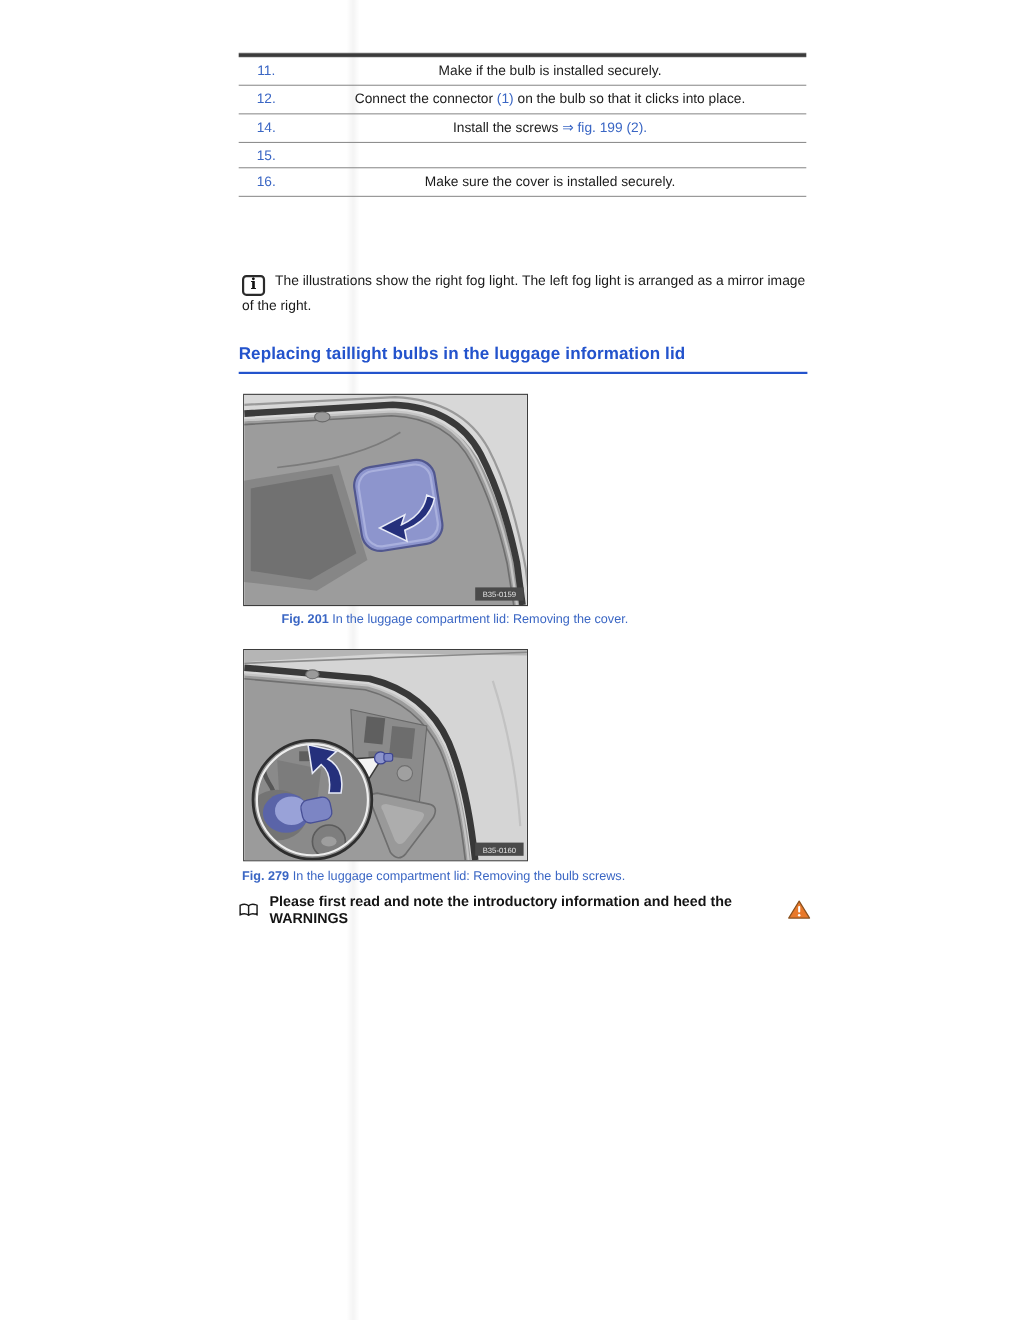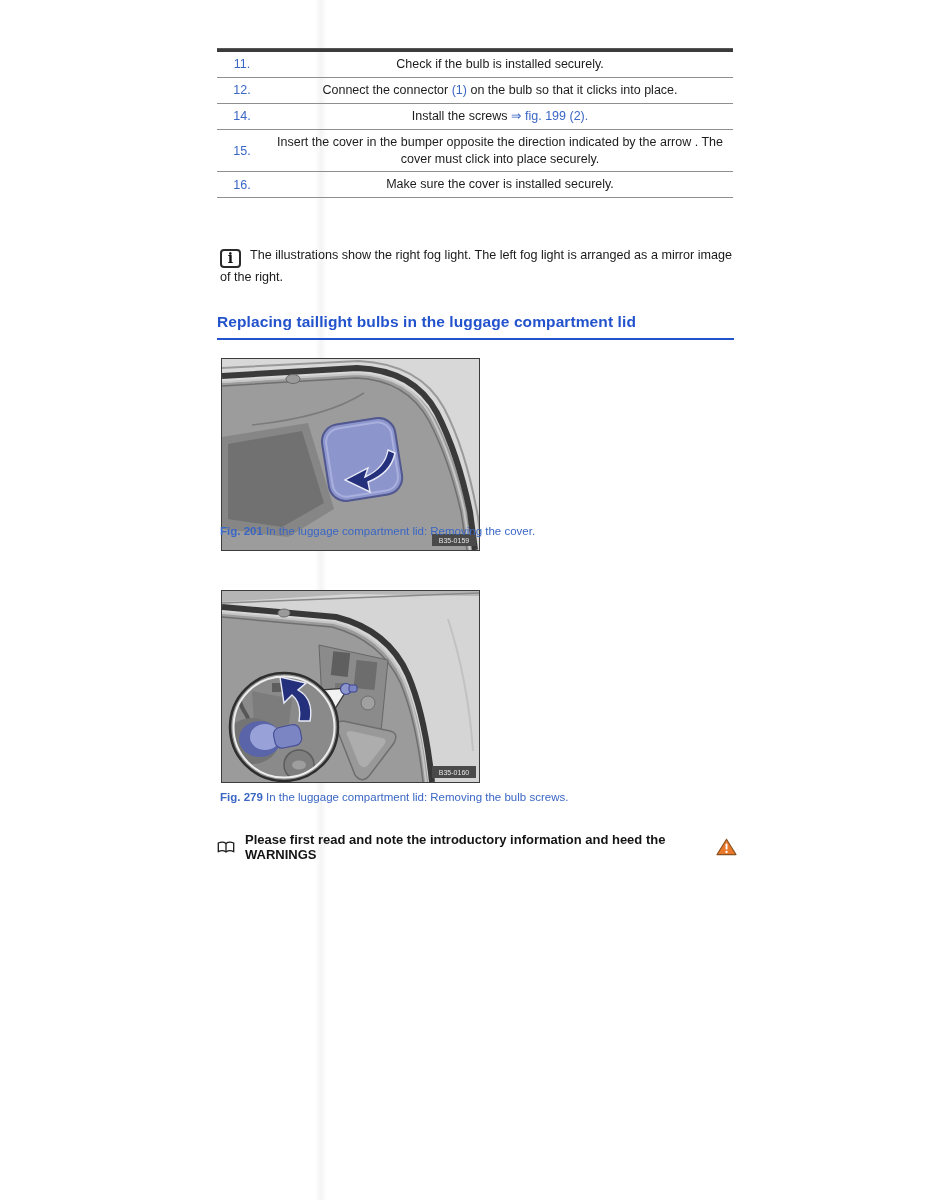--- a/index.html
+++ b/index.html
@@ -34,65 +34,64 @@
                   padding-bottom:7px; border-bottom:2px solid #2353cc; letter-spacing:0.1px; }
 
   
   .fig { position:absolute; left:221px; width:259px; height:193px;
          border:1px solid #3c3c3c; }
   .fig svg { display:block; }
   .fig1 { top:358px; }
   .fig2 { top:590px; }
   .caption { position:absolute; left:220px; width:480px; font-size:11.5px;
              color:#3a66c4; }
-  .cap1 { top:525px; }
+  .cap1 { top:557px;margin-left:36px; }
   .cap2 { top:791px; }
   .fig-label { font-weight:bold; }
 
   
-  .read-note { position:absolute; left:217px; top:832px; width:520px;
+  .read-note { position:absolute; left:217px; top:812px; width:520px;
                display:flex; align-items:center; font-size:13px; font-weight:bold;
                color:#141414; }
   .book-icon { flex-shrink:0; margin-right:10px; display:inline-flex; }
   .warn-icon { flex-shrink:0; margin-left:7px; display:inline-flex; }
 </style>
 </head>
 <body>
 
 <div class="scanline"></div>
 
 <section class="step-table">
   <div class="dbl"></div>
   <div id="tbl-body">
       <div class="trow">
         <span class="tnum">11.</span>
-        <span class="ttxt"><span>Check if the bulb is installed securely.</span></span>
+        <span class="ttxt"><span>Make if the bulb is installed securely.</span></span>
       </div>
       <div class="trow">
         <span class="tnum">12.</span>
         <span class="ttxt"><span>Connect the connector </span><span class="link">(1)</span><span> on the bulb so that it clicks into place.</span></span>
       </div>
       <div class="trow">
         <span class="tnum">14.</span>
         <span class="ttxt"><span>Install the screws </span><span class="link">⇒ fig. 199 (2).</span></span>
       </div>
       <div class="trow">
         <span class="tnum">15.</span>
-        <span class="ttxt"><span>Insert the cover in the bumper opposite the direction indicated by the arrow . The cover must click into place securely.</span></span>
       </div>
       <div class="trow">
         <span class="tnum">16.</span>
         <span class="ttxt"><span>Make sure the cover is installed securely.</span></span>
       </div>
     </div>
 </section>
 
 <p class="info-note"><span class="info-icon">i</span><span>The illustrations show the right fog light. The left fog light is arranged as a mirror image of the right.</span></p>
 
-<h2 class="section-head">Replacing taillight bulbs in the luggage compartment lid</h2>
+<h2 class="section-head">Replacing taillight bulbs in the luggage information lid</h2>
 
 <div class="fig fig1">
   <svg width="257" height="191" viewBox="0 0 257 191">
     <rect width="257" height="191" fill="#d8d8d8"></rect>
     <path d="M0,24 L134,15 Q189,17 213,59 Q233,97 245,151 L251,191 L0,191 Z" fill="#9c9c9c"></path>
     <path d="M0,9 L137,2 Q198,5 222,49 Q244,91 256,158 L260,191" fill="none" stroke="#9a9a9a" stroke-width="2"></path>
     <path d="M0,17 L135,9 Q192,11 215,54 Q236,95 248,153 L253,191" fill="none" stroke="#3a3a3a" stroke-width="6"></path>
     <path d="M0,23 L135,15 Q188,17 210,59 Q230,98 242,151 L248,191" fill="none" stroke="#c6c6c6" stroke-width="2"></path>
     <path d="M0,27 L134,19 Q185,21 207,62 Q227,100 239,153 L245,191" fill="none" stroke="#6f6f6f" stroke-width="1.5"></path>
     <ellipse cx="71" cy="20" rx="7" ry="4.5" fill="#9a9a9a" stroke="#6a6a6a" stroke-width="1"></ellipse>

